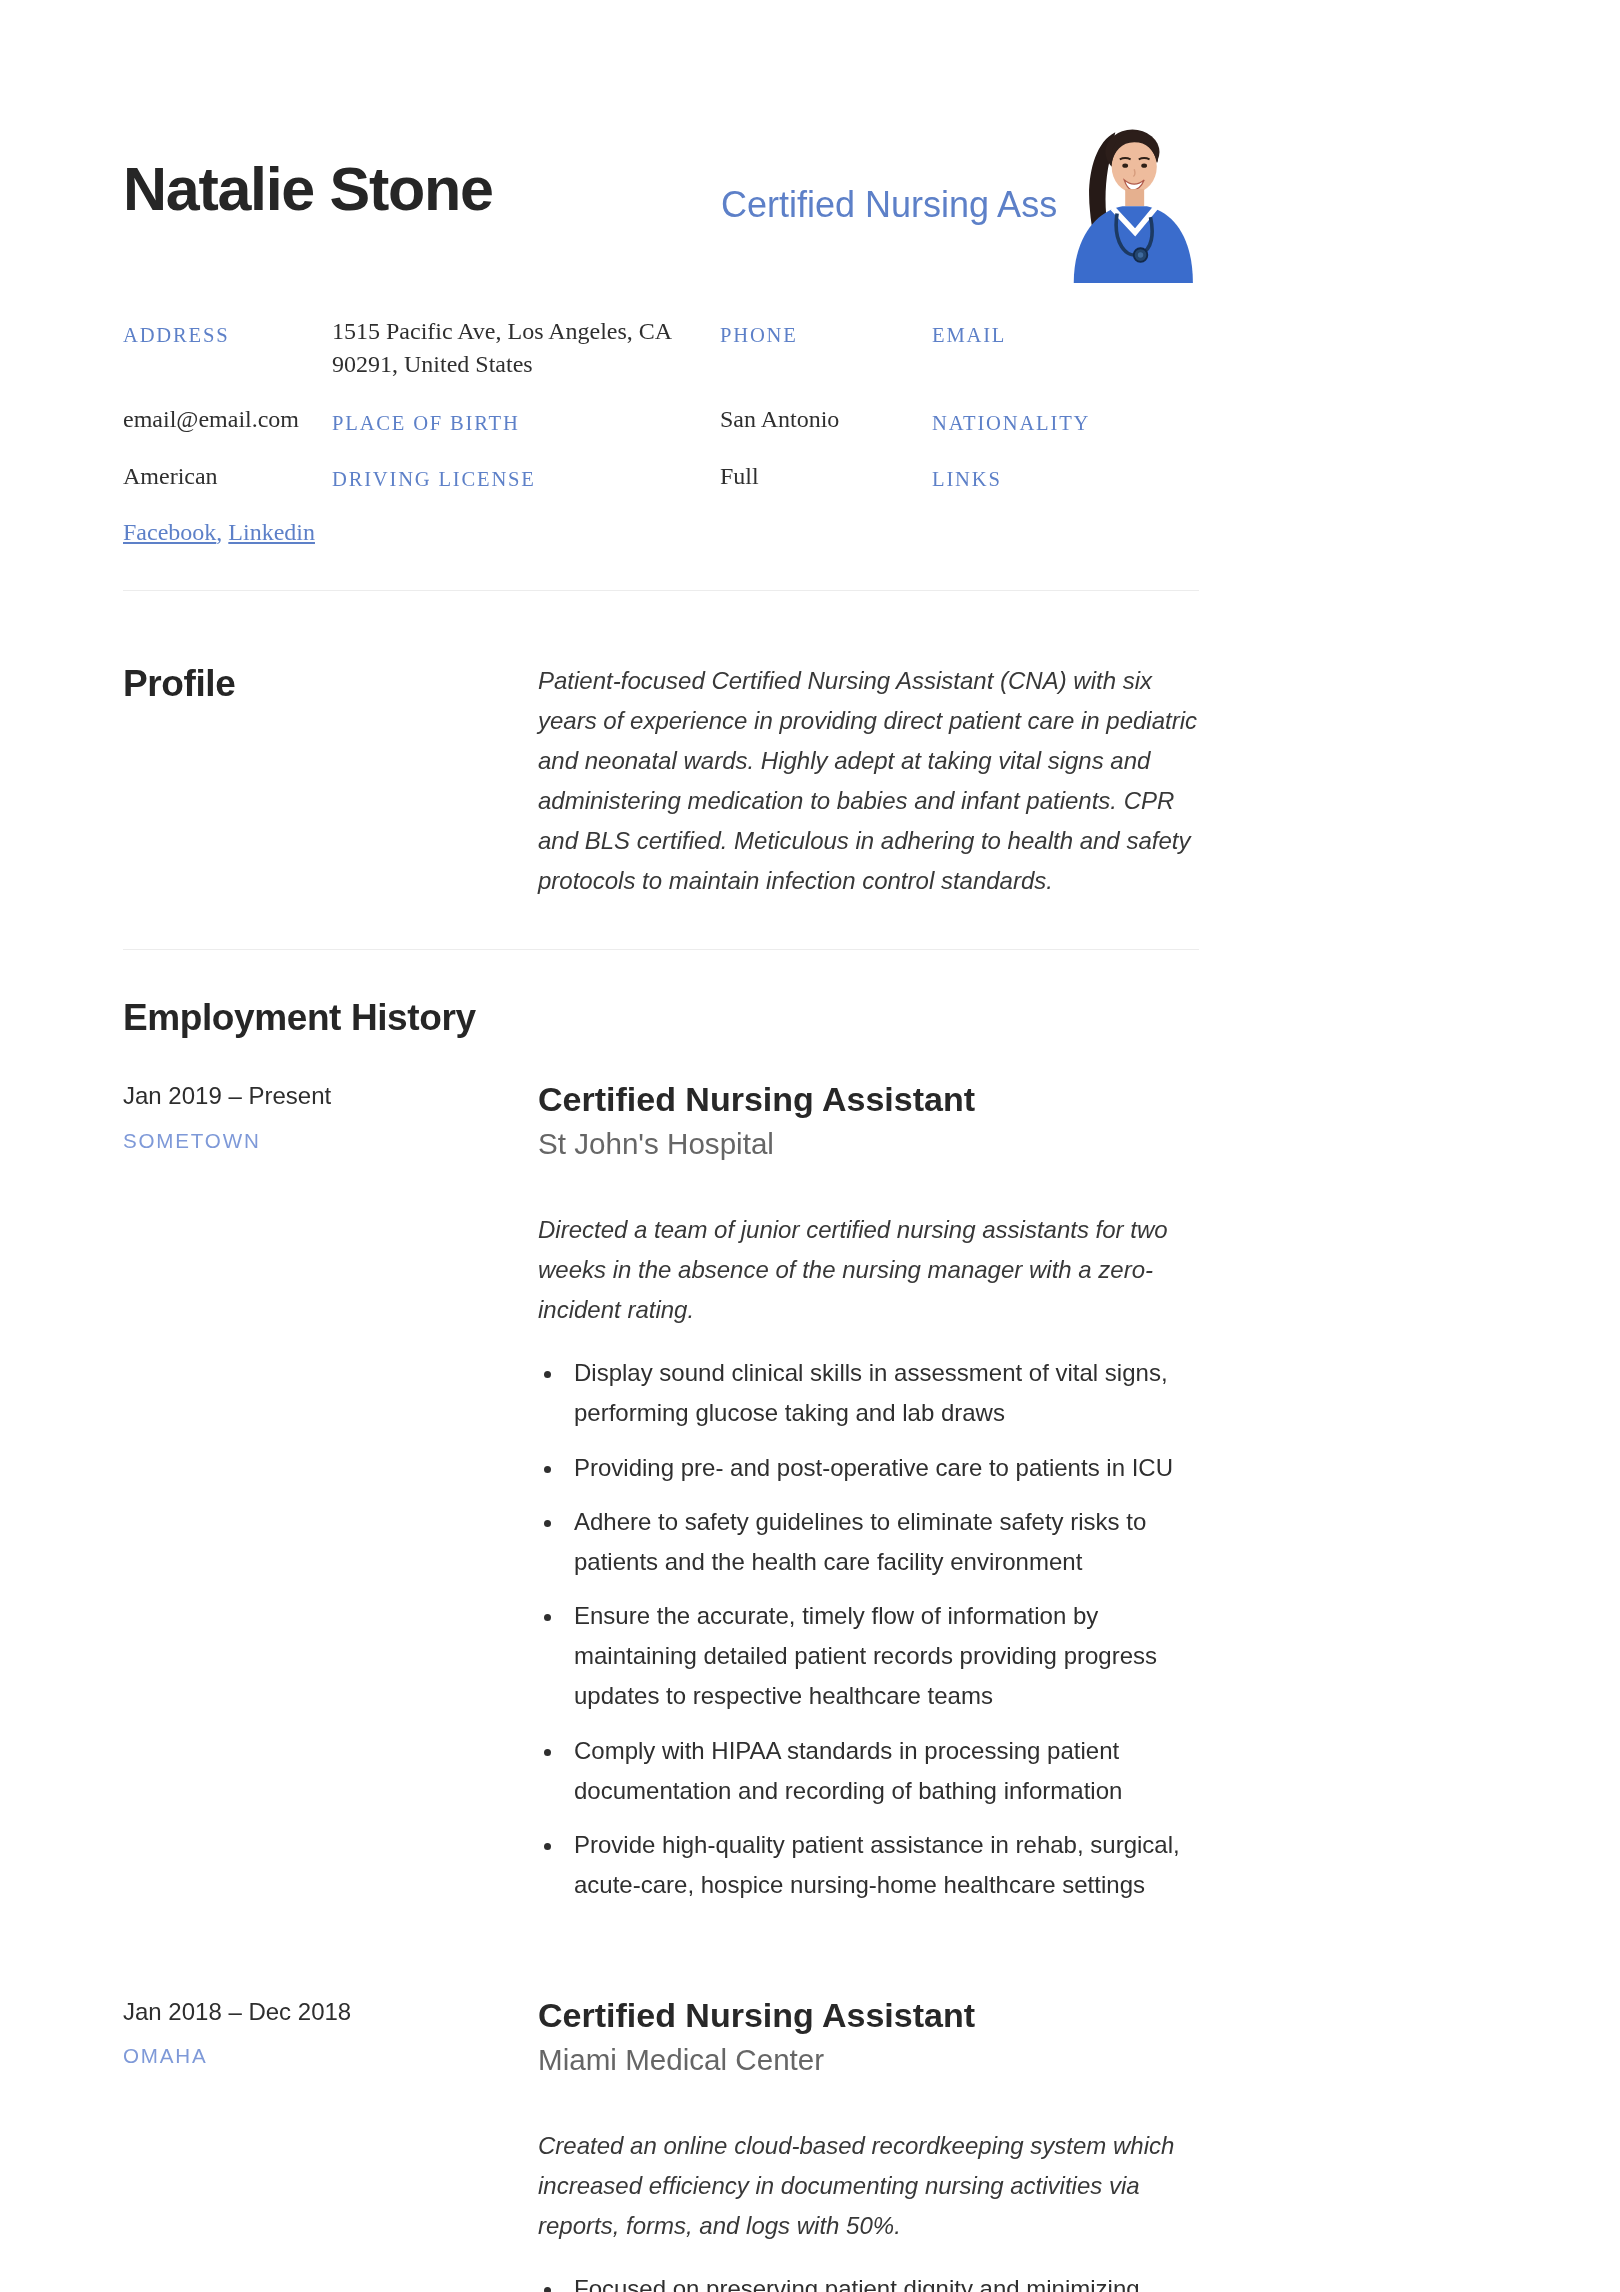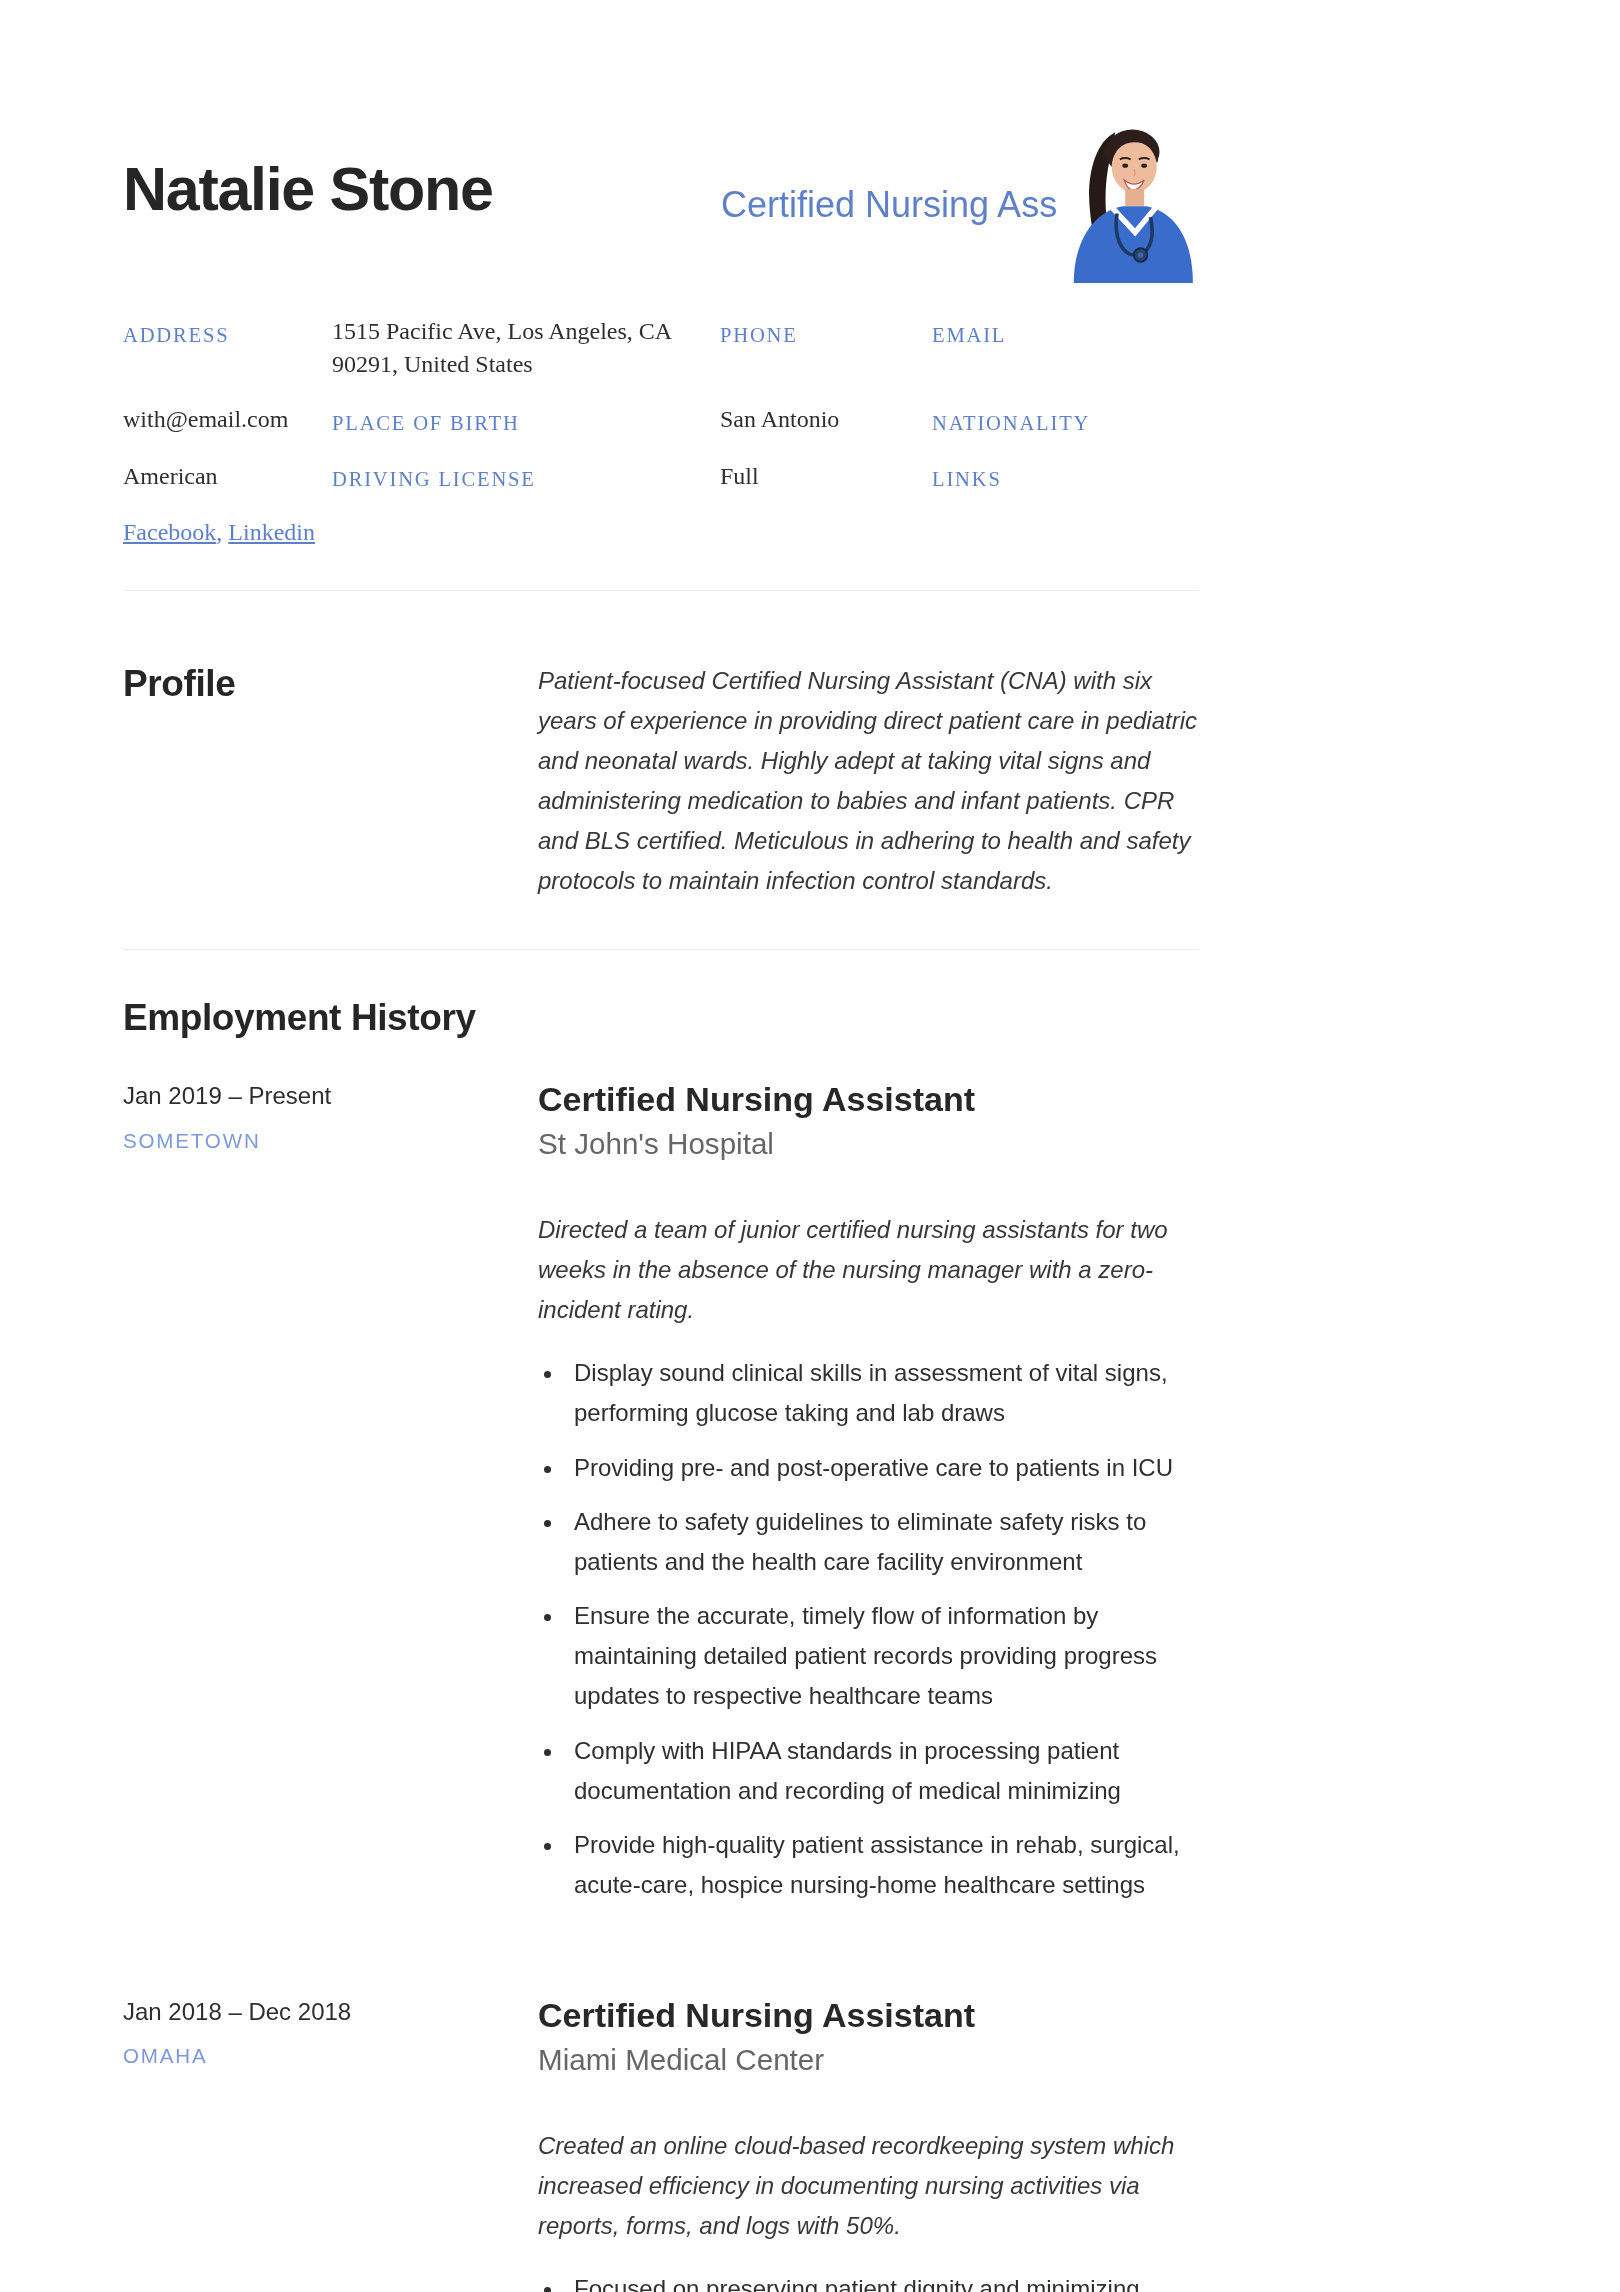--- a/index.html
+++ b/index.html
@@ -119,21 +119,21 @@
       </svg>
     </div>
   </div>
 
   <div class="contact">
     <div class="c-label">ADDRESS</div>
     <div class="c-value">1515 Pacific Ave, Los Angeles, CA 90291, United States</div>
     <div class="c-label">PHONE</div>
 
     <div class="c-label">EMAIL</div>
-    <div class="c-value">with@email.com</div>
+    <div class="c-value">email@email.com</div>
     <div class="c-label">PLACE OF BIRTH</div>
     <div class="c-value">San Antonio</div>
 
     <div class="c-label">NATIONALITY</div>
     <div class="c-value">American</div>
     <div class="c-label">DRIVING LICENSE</div>
     <div class="c-value">Full</div>
 
     <div class="c-label">LINKS</div>
     <div class="c-value">
@@ -162,21 +162,21 @@
       </div>
       <div>
         <div class="job-name">Certified Nursing Assistant</div>
         <div class="job-company">St John's Hospital</div>
         <div class="italic-text job-summary">Directed a team of junior certified nursing assistants for two weeks in the absence of the nursing manager with a zero-incident rating.</div>
         <ul class="job-bullets">
           <li>Display sound clinical skills in assessment of vital signs, performing glucose taking and lab draws</li>
           <li>Providing pre- and post-operative care to patients in ICU</li>
           <li>Adhere to safety guidelines to eliminate safety risks to patients and the health care facility environment</li>
           <li>Ensure the accurate, timely flow of information by maintaining detailed patient records providing progress updates to respective healthcare teams</li>
-          <li>Comply with HIPAA standards in processing patient documentation and recording of medical minimizing</li>
+          <li>Comply with HIPAA standards in processing patient documentation and recording of bathing information</li>
           <li>Provide high-quality patient assistance in rehab, surgical, acute-care, hospice nursing-home healthcare settings</li>
         </ul>
       </div>
     </div>
 
     <div class="two-col job">
       <div>
         <div class="job-dates">Jan 2018 – Dec 2018</div>
         <div class="job-location">OMAHA</div>
       </div>

